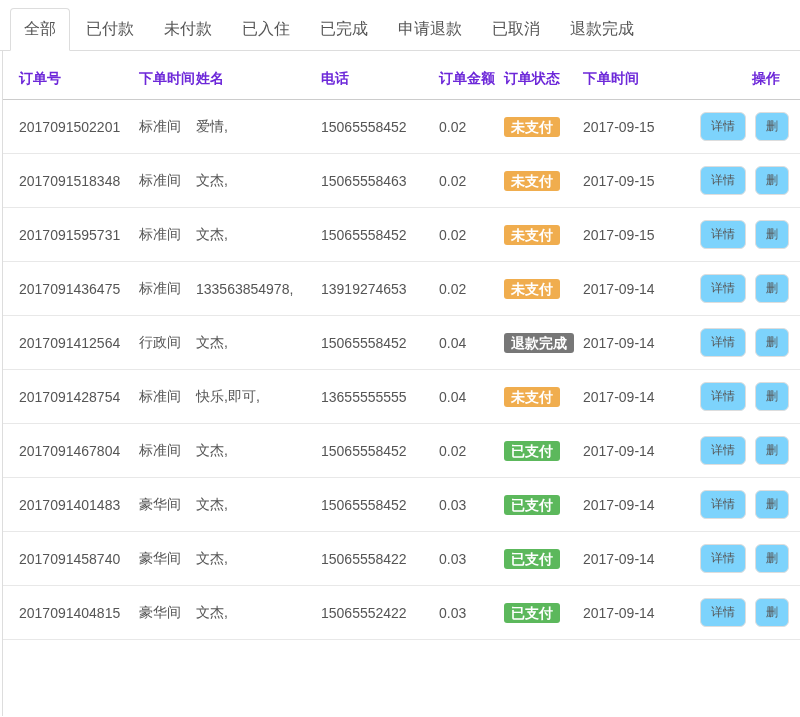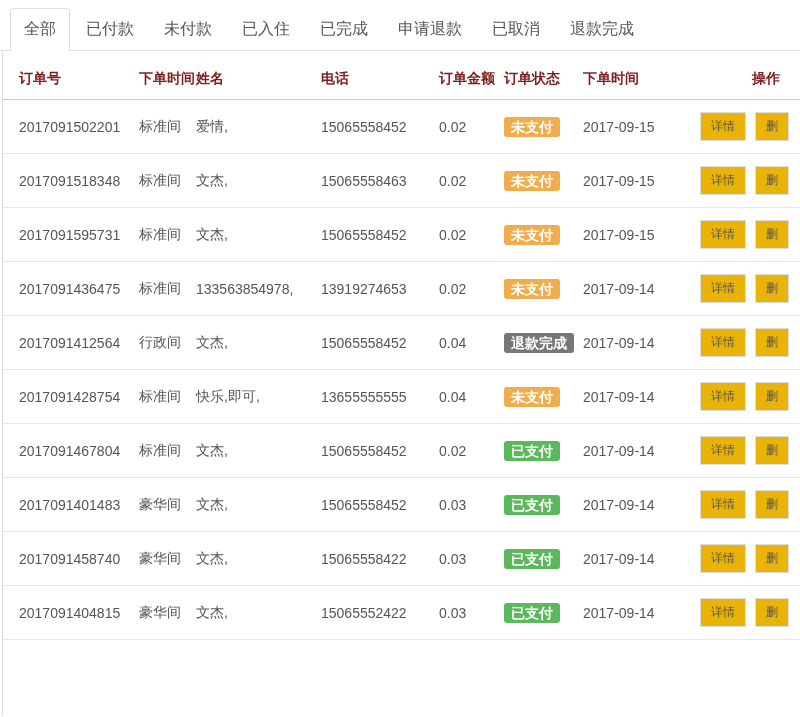--- a/index.html
+++ b/index.html
@@ -56,21 +56,21 @@
   col.c-name  { width: 125px; }
   col.c-phone { width: 118px; }
   col.c-amount{ width: 65px;  }
   col.c-status{ width: 79px;  }
   col.c-time  { width: 108px; }
   col.c-ops   { width: auto;  }
 
   th {
     text-align: left;
     font-weight: bold;
-    color: #7f1d1d;
+    color: #6d28d9;
     padding: 11px 8px;
     border-bottom: 1px solid #ccc;
     white-space: nowrap;
   }
   th:first-child, td:first-child { padding-left: 16px; }
   th.ops, td.ops { text-align: right; padding-right: 20px; }
   td {
     padding: 12px 8px;
     border-bottom: 1px solid #e8e8e8;
     color: #555;
@@ -81,23 +81,23 @@
     display: inline-block;
     color: #fff;
     font-size: 14px;
     font-weight: bold;
     padding: 3px 7px;
     border-radius: 3px;
     line-height: 14px;
   }
   .btn {
     display: inline-block;
-    background: #eab308;
+    background: #7dd3fc;
     border: 1px solid #ddd;
-    border-radius: 0;
+    border-radius: 6px;
     color: #555;
     font-size: 12px;
     padding: 5px 10px;
     margin-left: 9px;
     cursor: pointer;
     font-family: inherit;
   }
 </style>
 </head>
 <body>

